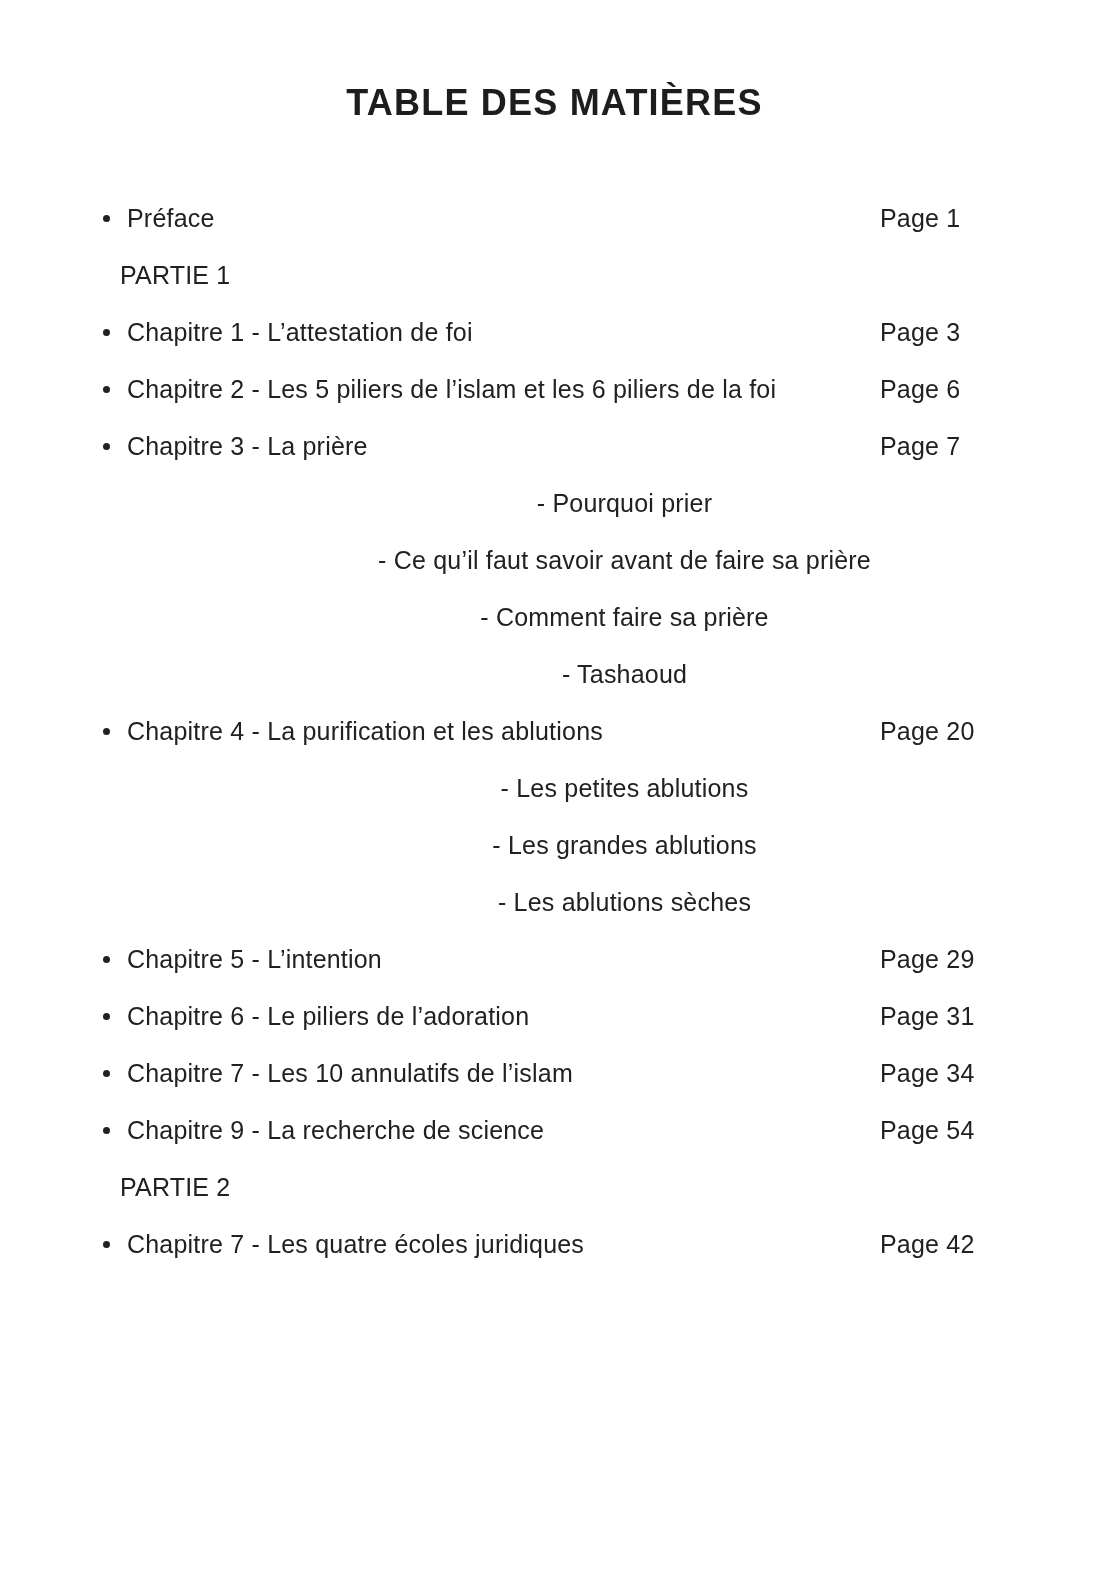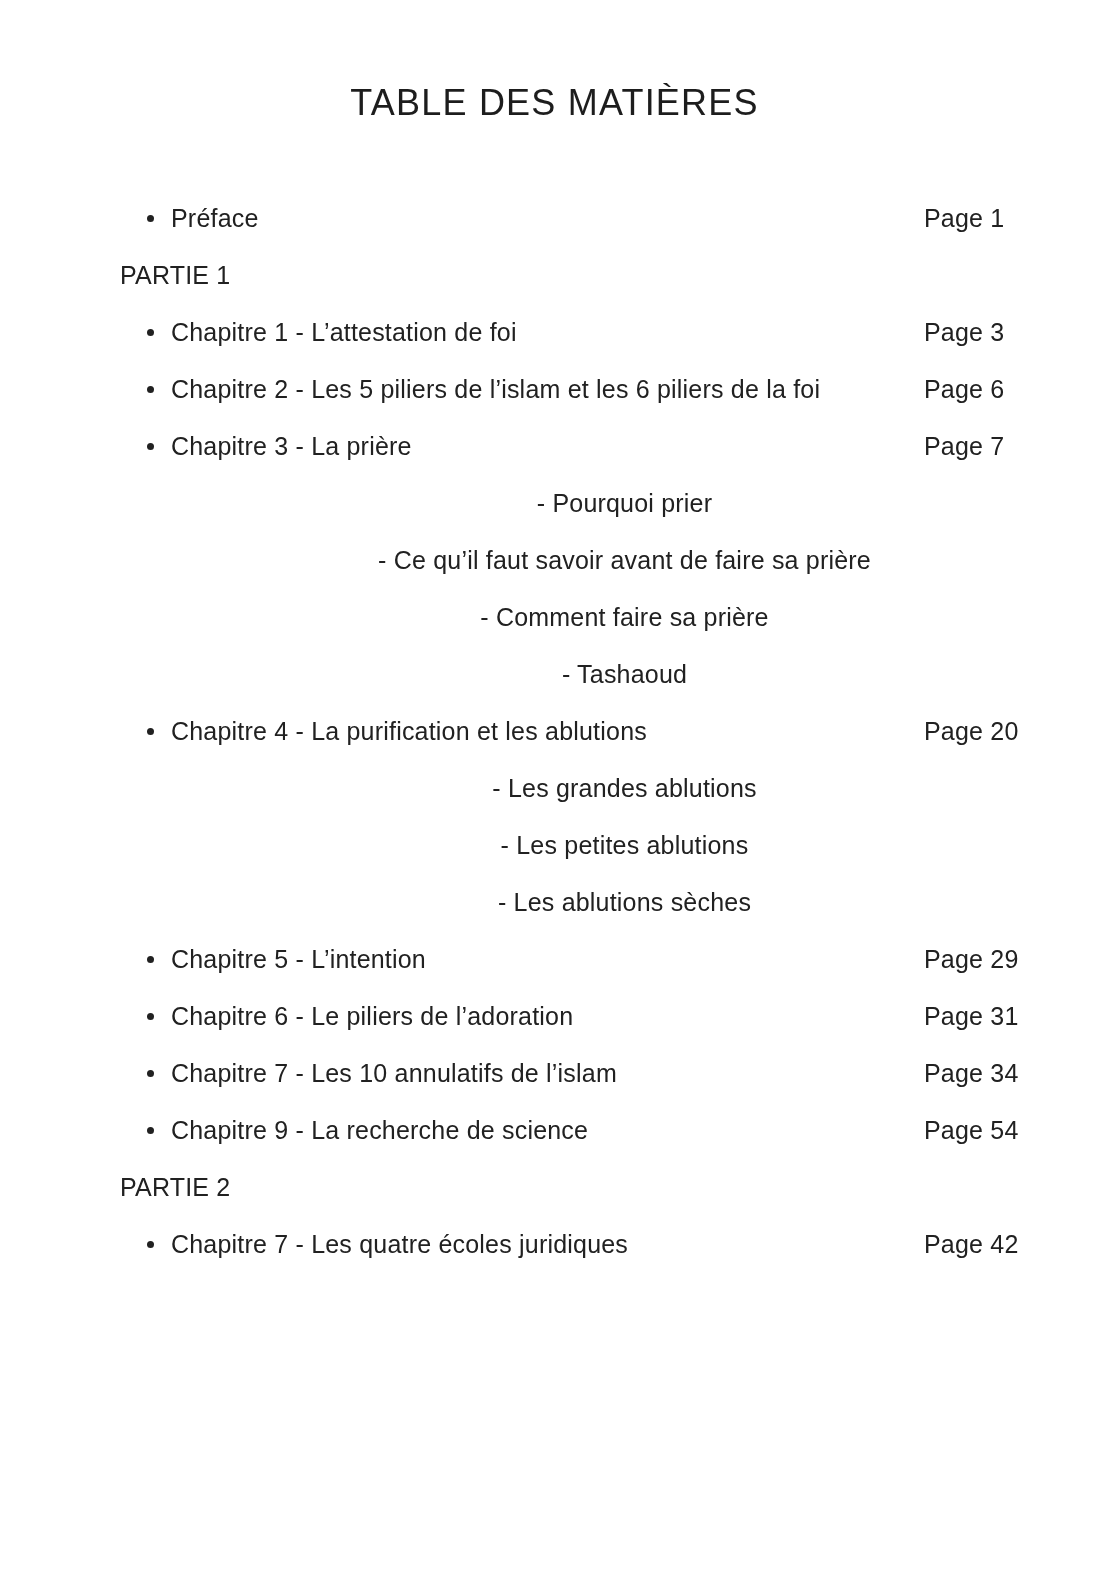--- a/index.html
+++ b/index.html
@@ -11,37 +11,37 @@
     width: 1109px;
     height: 1595px;
     font-family: "Liberation Sans", sans-serif;
     color: #212121;
     overflow: hidden;
   }
   .doc-title {
     margin-top: 82px;
     text-align: center;
     font-size: 36px;
-    font-weight: 400;
+    font-weight: 700;
     letter-spacing: 1.2px;
     color: #1d1d1d;
   }
   .toc {
     margin-top: 66px;
   }
   .row {
     position: relative;
     height: 57px;
     display: flex;
     align-items: center;
     font-size: 25px;
     letter-spacing: 0.2px;
     color: #212121;
   }
-  .row.item { padding-left: 103px; margin-left: 44px; }
+  .row.item { padding-left: 103px; }
   .row.section { padding-left: 120px; }
   .row.sub { padding-left: 140px; justify-content: center; }
   .bullet {
     flex: 0 0 auto;
     width: 7px;
     height: 7px;
     border-radius: 50%;
     background: #212121;
     margin-right: 17px;
   }
@@ -98,24 +98,24 @@
   </div>
     <div class="row sub">
     <span class="label">- Tashaoud</span>
   </div>
     <div class="row item">
     <span class="bullet"></span>
     <span class="label">Chapitre 4 - La purification et les ablutions</span>
     <span class="page">Page 20</span>
   </div>
     <div class="row sub">
-    <span class="label">- Les grandes ablutions</span>
+    <span class="label">- Les petites ablutions</span>
   </div>
     <div class="row sub">
-    <span class="label">- Les petites ablutions</span>
+    <span class="label">- Les grandes ablutions</span>
   </div>
     <div class="row sub">
     <span class="label">- Les ablutions sèches</span>
   </div>
     <div class="row item">
     <span class="bullet"></span>
     <span class="label">Chapitre 5 - L’intention</span>
     <span class="page">Page 29</span>
   </div>
     <div class="row item">

